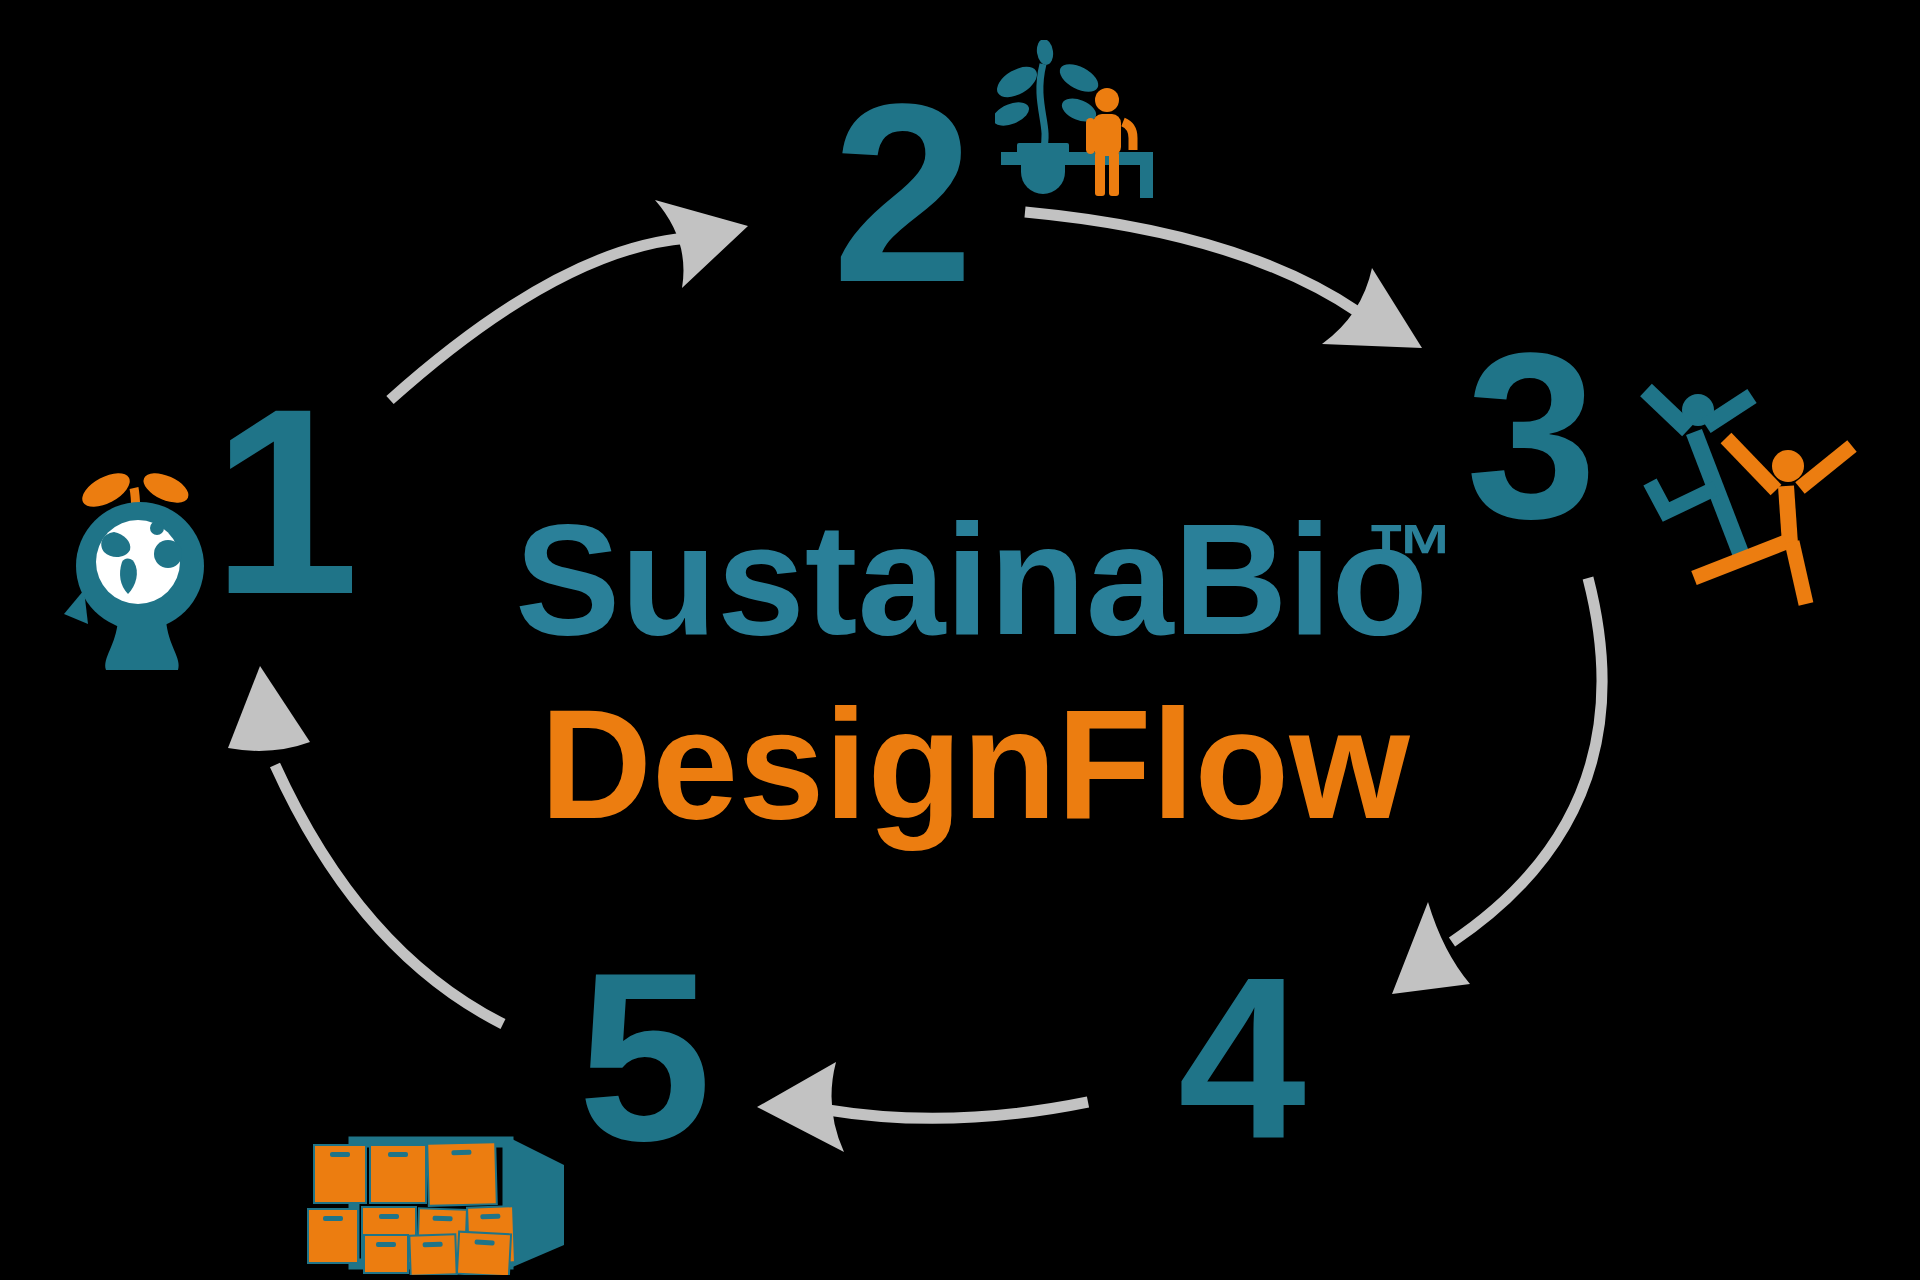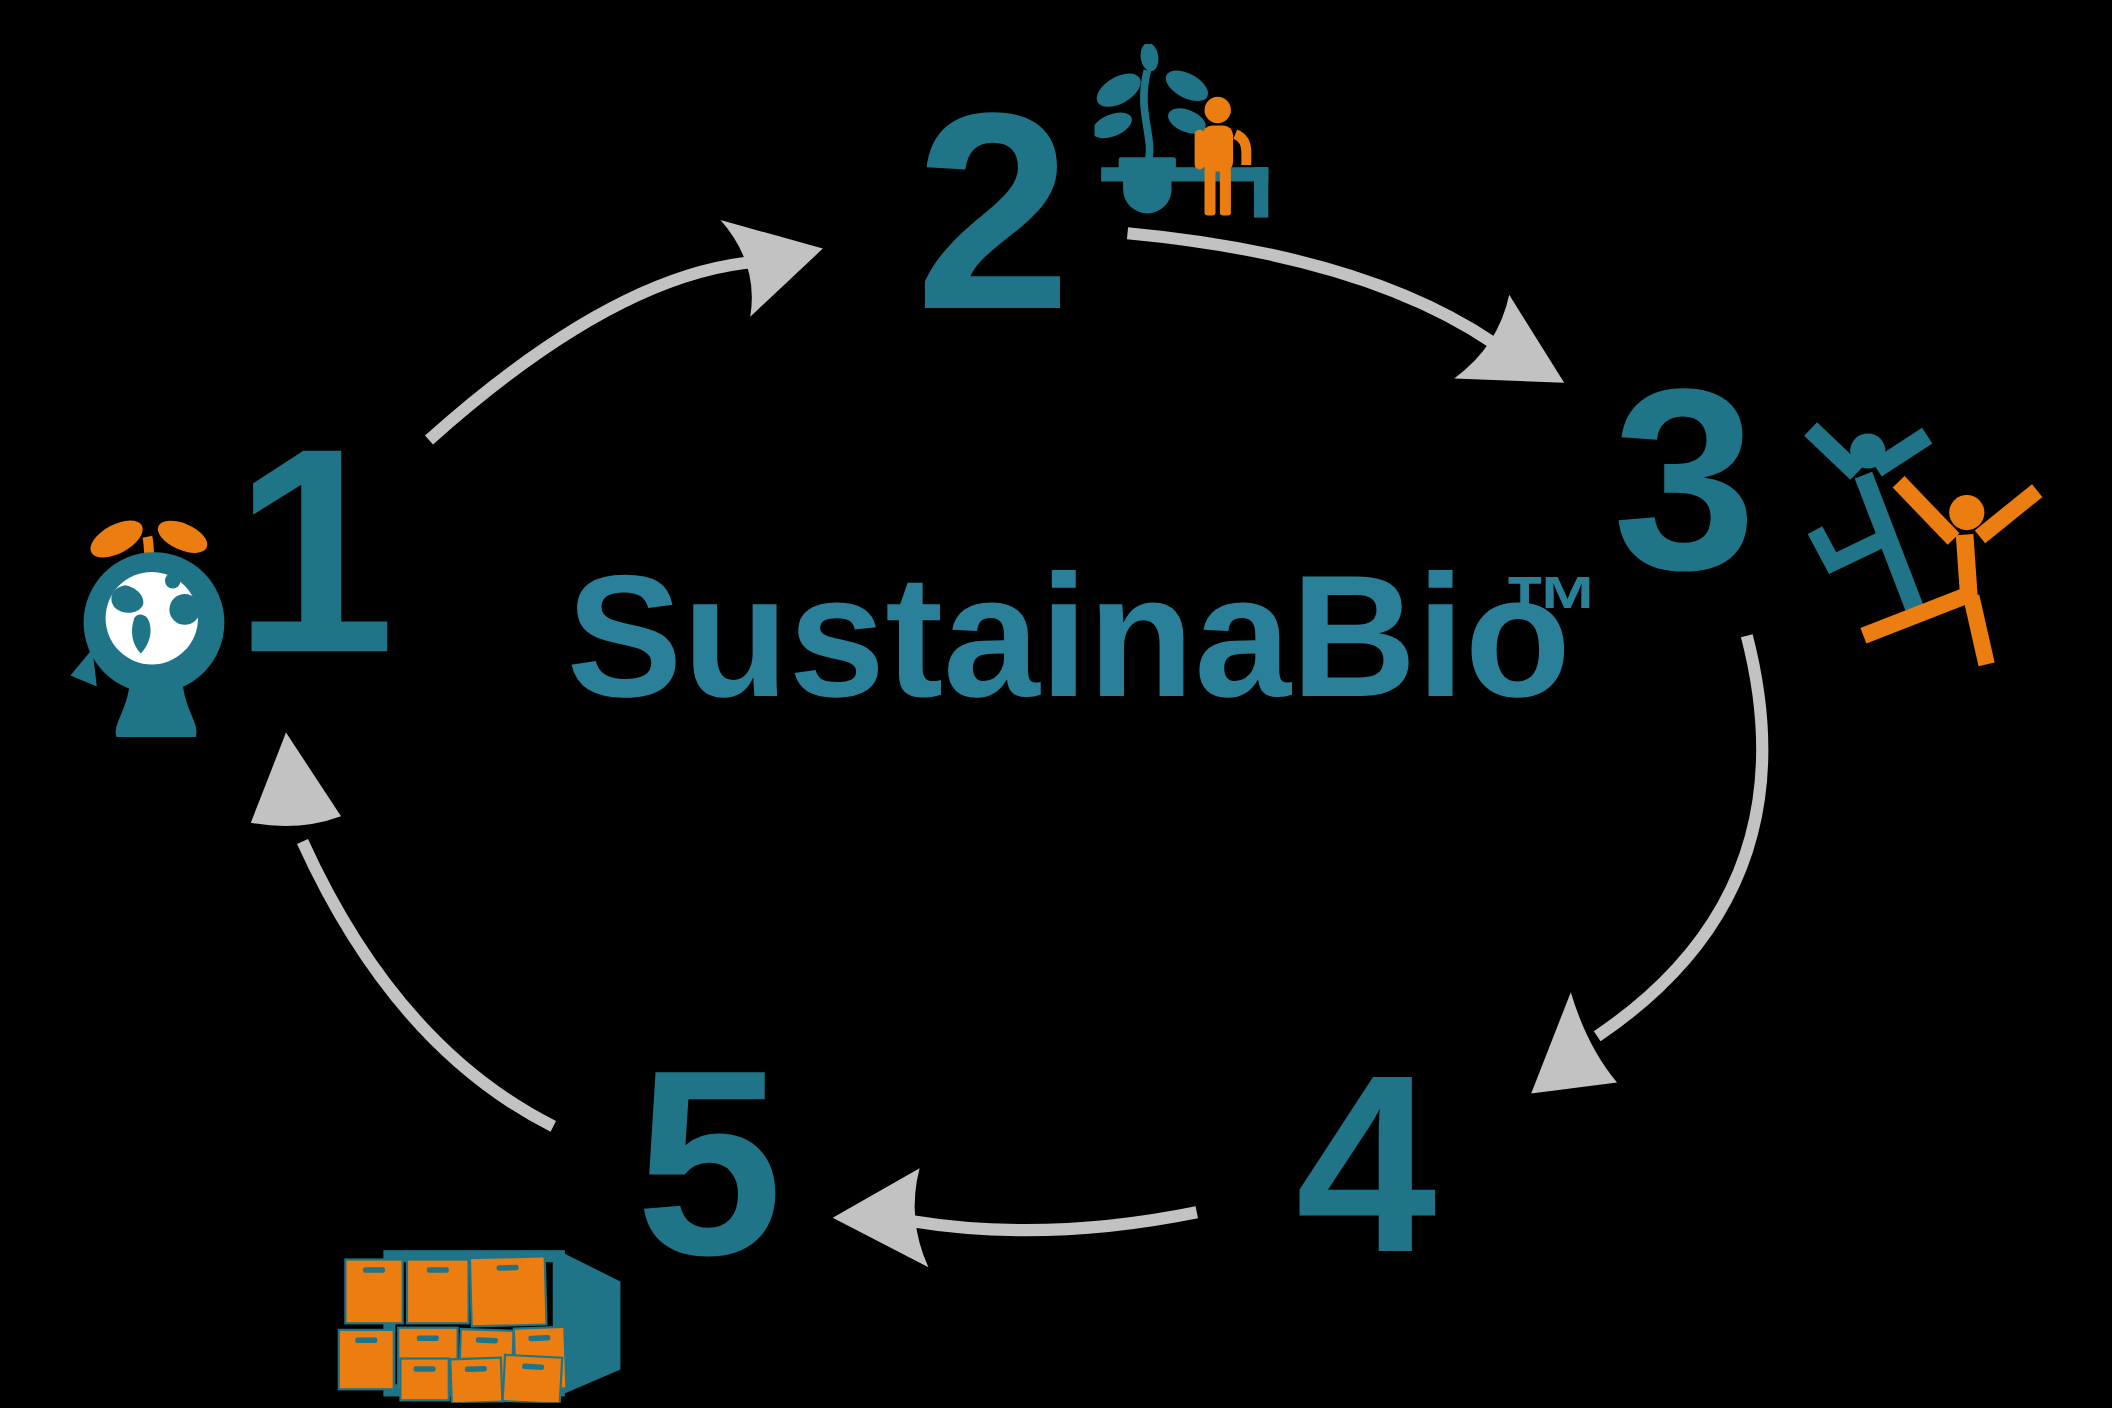--- a/index.html
+++ b/index.html
@@ -87,20 +87,21 @@
   </svg>
 
   <div class="abs step-number n1">1</div>
   <div class="abs step-number n2">2</div>
   <div class="abs step-number n3">3</div>
   <div class="abs step-number n4">4</div>
   <div class="abs step-number n5">5</div>
 
   <div class="abs brand">SustainaBio</div>
   <div class="abs brand-tm">™</div>
+  <div class="abs subtitle">DesignFlow</div>
 
   <svg class="abs" style="left:62px;top:462px;" width="150" height="212" viewBox="0 0 150 212">
     <g>
       <ellipse class="fill-orange" cx="44" cy="28" rx="26" ry="13" transform="rotate(-28 44 28)"></ellipse>
       <ellipse class="fill-orange" cx="104" cy="26" rx="24" ry="12" transform="rotate(24 104 26)"></ellipse>
       <path class="stroke-orange" d="M74,62 C74,44 74,36 72,26" fill="none" stroke-width="9"></path>
     </g>
     <g>
       <circle class="fill-teal" cx="78" cy="104" r="64"></circle>
       <path class="fill-teal" d="M22,128 L2,152 L26,162 Z"></path>

